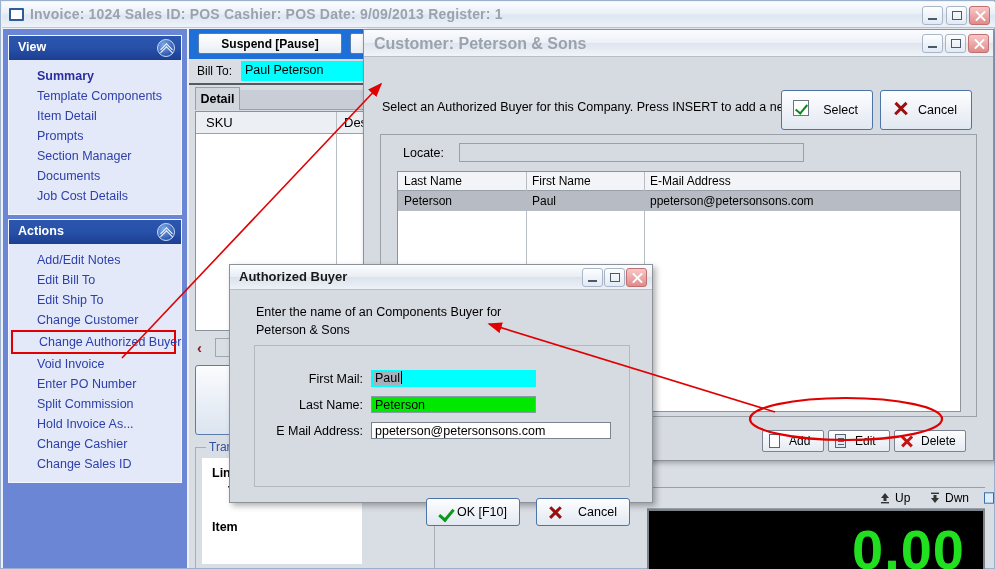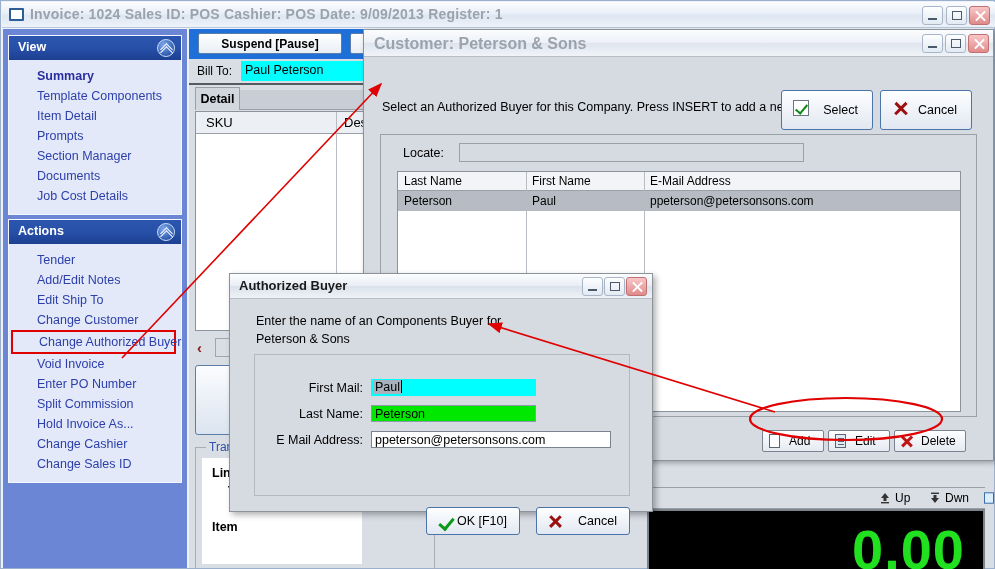--- a/index.html
+++ b/index.html
@@ -473,21 +473,21 @@
     content: "";
     position: absolute; left: 0; top: 5px;
     width: 14px; height: 2.6px;
     background: #c01515;
   }
   .delx-ico::before { transform: rotate(45deg); }
   .delx-ico::after  { transform: rotate(-45deg); }
 
   
   #buyer-dialog {
-    position: absolute; left: 228px; top: 272px;
+    position: absolute; left: 228px; top: 263px;
     width: 424px; height: 239px;
     background: #d6dae1;
     border: 1px solid #8c929a;
     box-shadow: 3px 3px 6px rgba(0,0,0,.3);
     box-sizing: border-box;
   }
   #bd-titlebar {
     position: absolute; left: 0; top: 0;
     width: 100%; height: 25px;
     background: linear-gradient(to bottom,#fcfdfe 0%,#e9eef5 48%,#dbe2eb 52%,#eef2f8 100%);
@@ -706,22 +706,22 @@
         <div class="nav-item">Job Cost Details</div>
       </div>
     </div>
 
     <div class="panel">
       <div class="panel-head">
         <div class="panel-head-label">Actions</div>
         <div class="collapse-icon"></div>
       </div>
       <div class="panel-body">
-        <div class="nav-item">Tender</div>
         <div class="nav-item">Add/Edit Notes</div>
+        <div class="nav-item">Edit Bill To</div>
         <div class="nav-item">Edit Ship To</div>
         <div class="nav-item">Change Customer</div>
         <div class="nav-item boxed">Change Authorized Buyer</div>
         <div class="nav-item">Void Invoice</div>
         <div class="nav-item">Enter PO Number</div>
         <div class="nav-item">Split Commission</div>
         <div class="nav-item">Hold Invoice As...</div>
         <div class="nav-item">Change Cashier</div>
         <div class="nav-item">Change Sales ID</div>
       </div>

